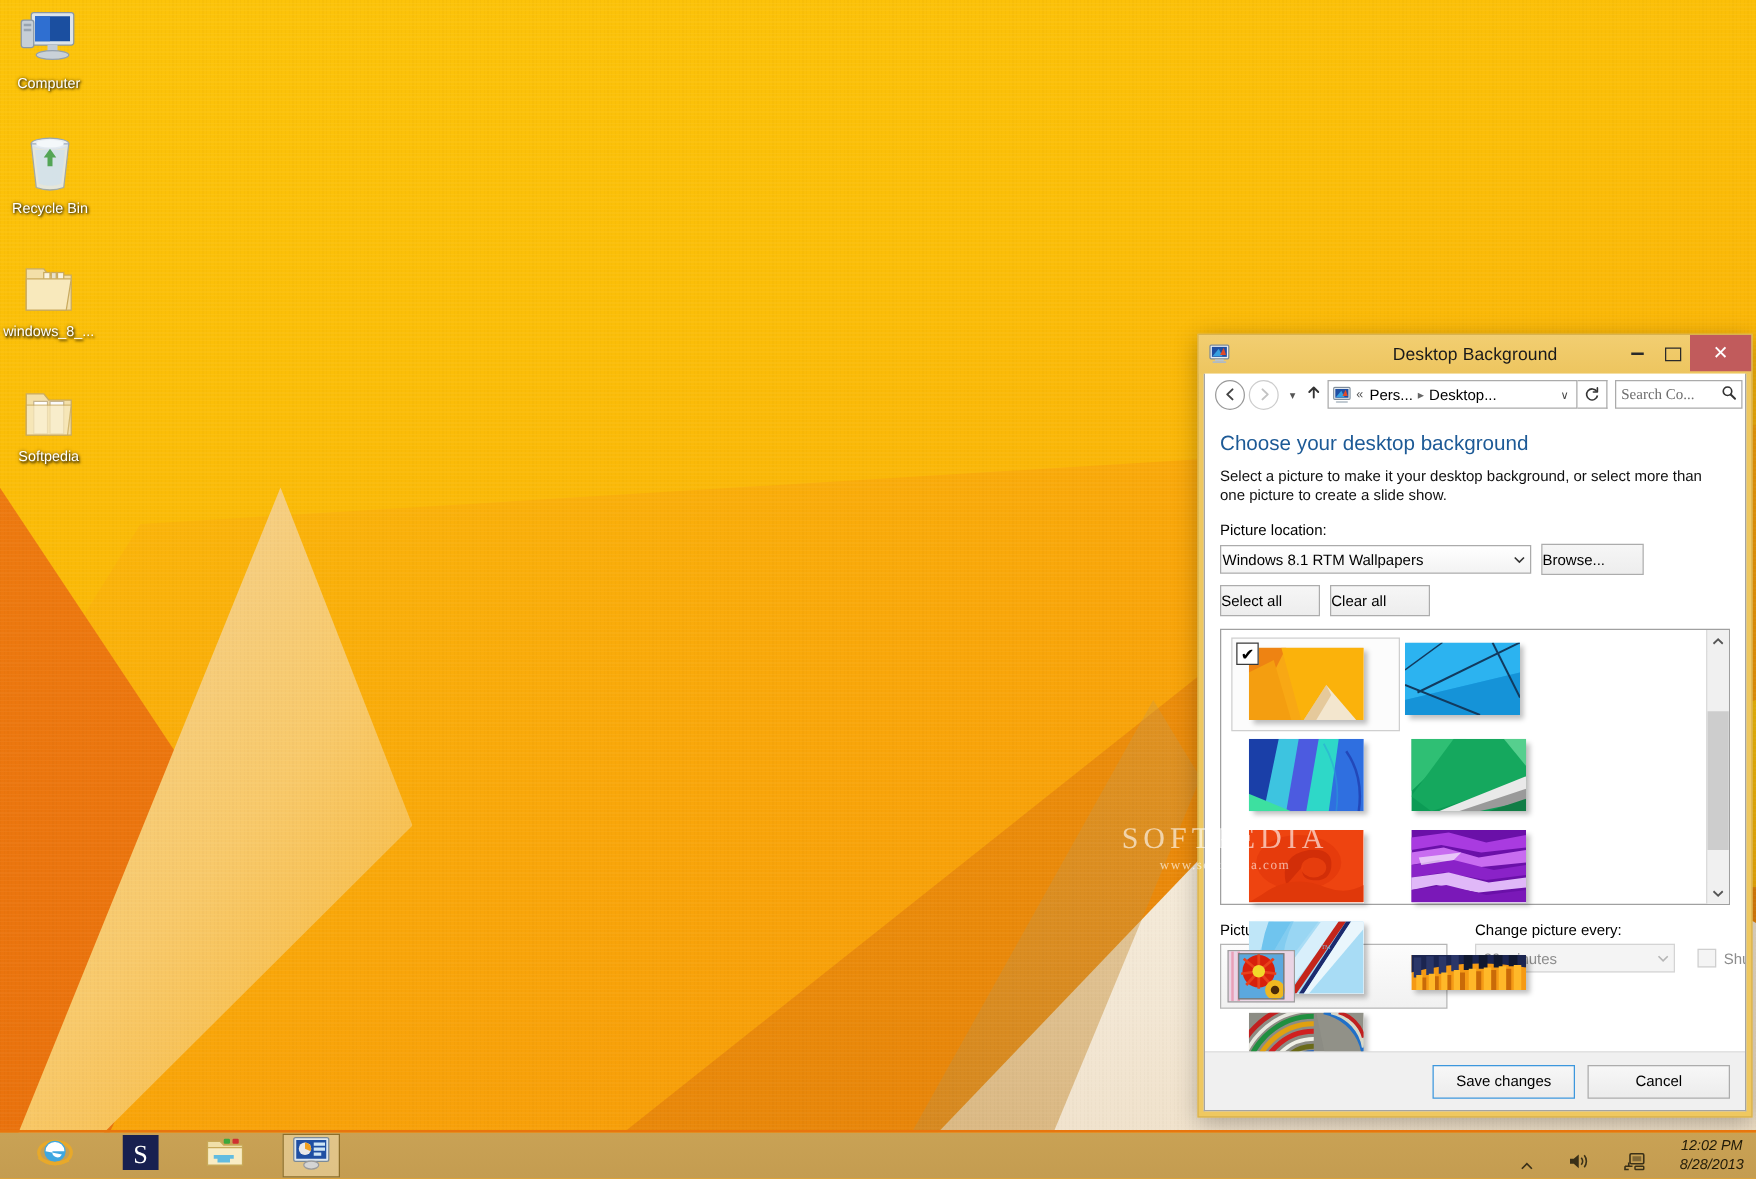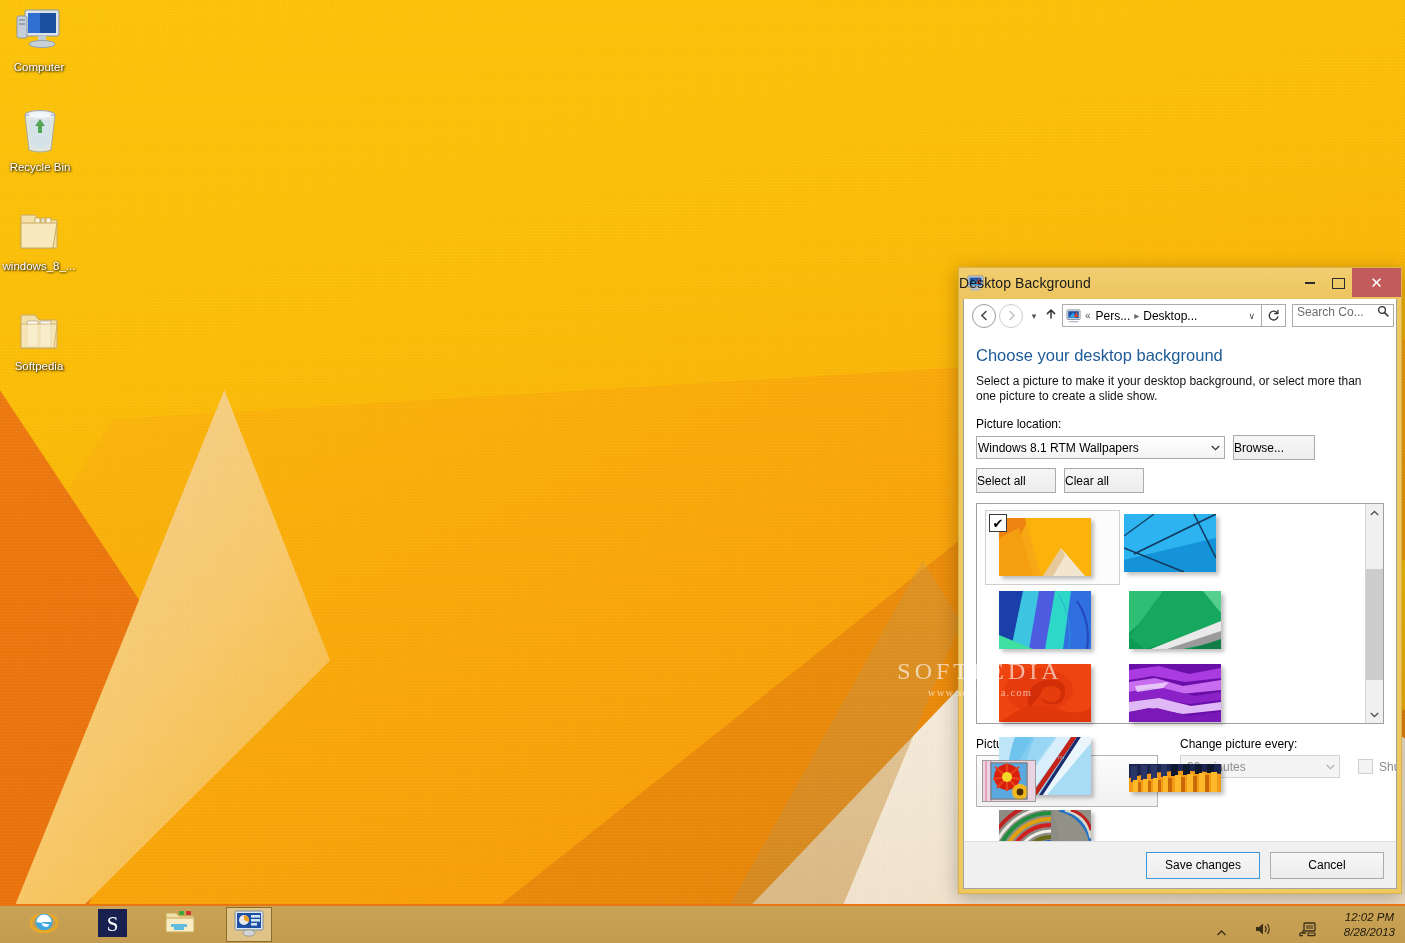--- a/index.html
+++ b/index.html
@@ -89,21 +89,21 @@
     border: 1px solid #D9B24E;
     box-shadow: 0 4px 18px rgba(0,0,0,.28);
     font-size: 12px; color: #000;
   }
   .win-title {
     height: 31px; position: relative;
     background: linear-gradient(#F2CE71, #EDC55F);
   }
   .win-icon { position:absolute; left:8px; top:7px; width:17px; height:16px; }
   .win-title-text {
-    position:absolute; left:0; right:0; top:7px; text-align:left;
+    position:absolute; left:0; right:0; top:7px; text-align:center;
     font-size:14px; color:#1a1a1a; letter-spacing:.1px;
   }
   .wbtns { position:absolute; right:0; top:0; display:flex; height:31px; }
   .wbtn {
     width:28px; height:28px; margin-top:1px; display:flex; align-items:center;
     justify-content:center; cursor:default;
   }
   .wbtn.close { width:49px; height:29px; margin-top:0px; background:#C15B5C; }
   .wbtn .mn { width:10px; height:1.5px; background:#2a2a2a; }
   .wbtn .mx { width:11px; height:9px; border:1.5px solid #2a2a2a; }
@@ -136,21 +136,21 @@
   .addr-chev { color:#555; font-size:10px; margin-right:5px; }
   .addr-seg { font-size:12px; white-space:nowrap; }
   .addr-sep { color:#666; margin:0 4px; font-size:10px; }
   .addr-v { margin-left:auto; color:#444; font-size:9px; padding:0 3px; }
   .refresh {
     width:23px; height:21px; border:1px solid #ABABAB; border-left:none;
     display:flex; align-items:center; justify-content:center; color:#333; font-size:12px;
   }
   .searchbox {
     width:92px; height:21px; border:1px solid #ABABAB; margin-left:6px;
-    display:flex; padding:0 4px; color:#6d6d6d; flex:none;
+    display:flex; align-items:center; padding:0 4px; color:#6d6d6d; flex:none;font-family:Liberation Serif, serif;
   }
   .searchbox .st { font-size:12px; white-space:nowrap; overflow:hidden; }
   .searchbox .mag { margin-left:auto; font-size:11px; color:#333; }
 
   
   .content { flex:1; padding:8px 12px 0 12px; background:#fff; overflow:hidden; }
   .h1 { color:#1D5A96; font-size:16.5px; margin:6px 0 9px 0; font-weight:normal; }
   .desc { font-size:12px; line-height:15px; color:#111; margin-bottom:13px; }
   .lbl { font-size:12px; margin-bottom:4px; }
 

